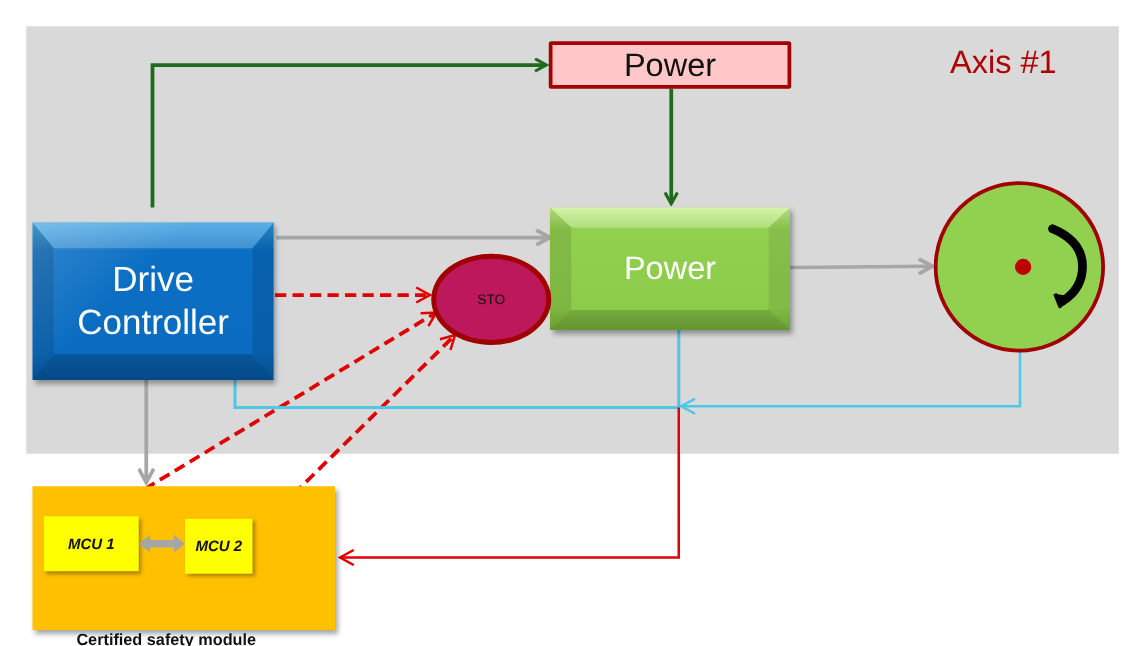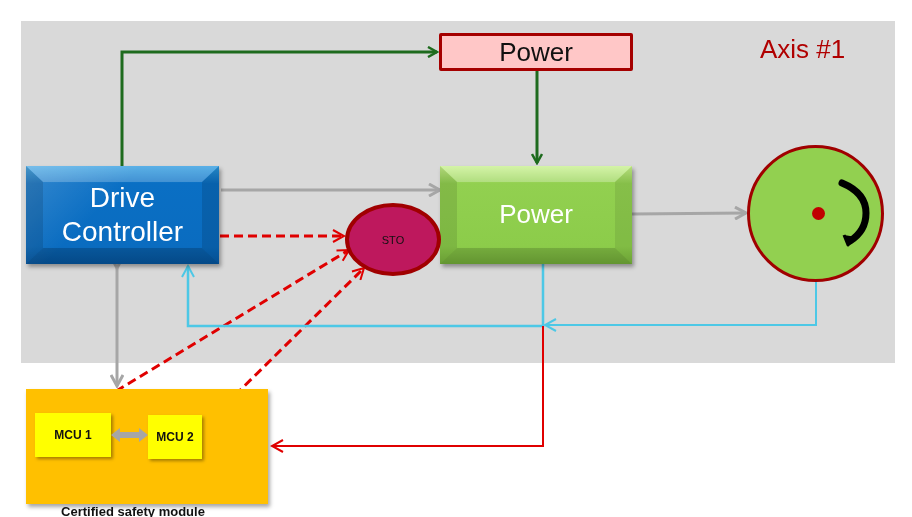--- a/index.html
+++ b/index.html
@@ -4,35 +4,35 @@
   <style>
     html, body { margin:0; padding:0; background:#ffffff; }
     body { width:912px; height:517px; position:relative; overflow:hidden; font-family:"Liberation Sans", sans-serif; }
     .abs { position:absolute; }
     #bg { left:21px; top:21px; width:874px; height:342px; background:#d9d9d9; }
     #power-box { left:439px; top:33px; width:188px; height:32px; background:#ffc7c7; border:3px solid #a50000; border-radius:2px;
       display:flex; align-items:center; justify-content:center; font-size:26px; color:#111; }
     #axis-label { left:760px; top:34px; width:104px; text-align:left; font-size:26px; color:#b00000; }
     .bevel { box-sizing:border-box; display:flex; align-items:center; justify-content:center; text-align:center; color:#fff; line-height:1.2;
       box-shadow:2px 3px 4px rgba(0,0,0,0.35); }
-    #drive-controller { left:26px; top:166px; width:193px; height:98px; font-size:28px;
+    #drive-controller { left:26px; top:178px; width:193px; height:126px; font-size:28px;
       background:
         linear-gradient(135deg, rgba(255,255,255,0.18) 0%, rgba(255,255,255,0) 40%),
         linear-gradient(180deg, #2c9be0 0%, #0a6fc4 18%, #0a6cc0 82%, #065aa6 100%); }
     #power-stage { left:440px; top:166px; width:192px; height:98px; font-size:26px;
       background:
         linear-gradient(180deg, #c6f08a 0%, #92d050 18%, #8ccc4a 82%, #75b03a 100%); }
     .bevel .edge { position:absolute; left:0; top:0; width:100%; height:100%; pointer-events:none; }
     #sto { left:345px; top:203px; width:88px; height:65px; border-radius:50%; background:#be185d; border:4px solid #a00000;
       display:flex; align-items:center; justify-content:center; font-size:11px; color:#111; }
     #motor { left:747px; top:145px; width:131px; height:131px; border-radius:50%; background:#92d050; border:3px solid #a00000; }
     #motor-hub { left:812px; top:207px; width:13px; height:13px; border-radius:50%; background:#c00000; }
     #safety-module { left:26px; top:389px; width:242px; height:115px; background:#ffc000; box-shadow:2px 3px 4px rgba(0,0,0,0.35); }
     #safety-label { left:26px; top:474px; width:214px; text-align:center; font-size:13px; font-weight:bold; color:#111;margin-top:30px; }
-    .mcu { background:#ffff00; box-shadow:2px 2px 3px rgba(0,0,0,0.35); display:flex; align-items:center; justify-content:center; font-size:12px; font-weight:bold; color:#111; }
+    .mcu { background:#ffff00; box-shadow:2px 2px 3px rgba(0,0,0,0.35); display:flex; align-items:center; justify-content:center; font-size:12px; font-weight:bold; color:#111;font-style:italic; }
     #mcu1 { left:35px; top:413px; width:76px; height:44px; }
     #mcu2 { left:148px; top:415px; width:54px; height:44px; }
     svg#wires { position:absolute; left:0; top:0; width:912px; height:517px; pointer-events:none; }
   </style>
 </head>
 <body>
 
 <div id="bg" class="abs"></div>
 
 <svg id="wires" viewBox="0 0 912 517">

